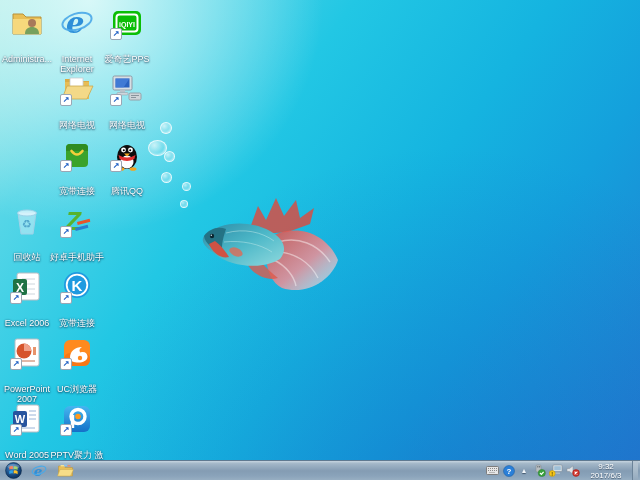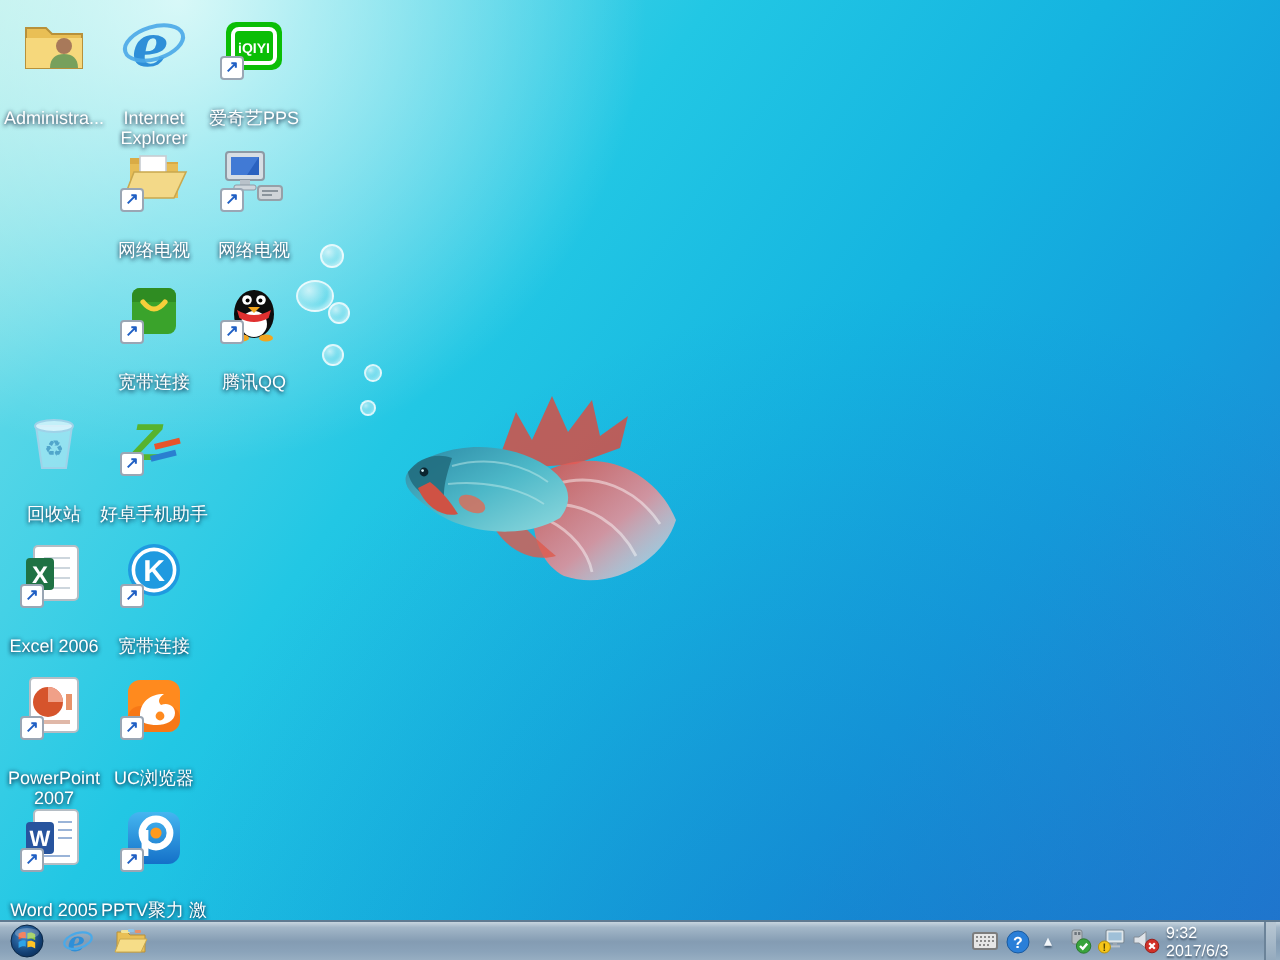--- a/index.html
+++ b/index.html
@@ -25,21 +25,21 @@
     background:radial-gradient(circle at 32% 30%, rgba(255,255,255,.65), rgba(255,255,255,.05) 62%);
     box-shadow:inset -1px -1px 2px rgba(255,255,255,.5);}
   
   .taskbar{position:absolute;left:0;bottom:0;width:640px;height:20px;
     background:linear-gradient(#c7d5e0 0%,#a3b7c8 14%,#849cb3 52%,#8aa3ba 78%,#97aec2 100%);
     border-top:1px solid #5f7990;box-sizing:border-box;display:flex;align-items:center;}
   .start{width:26px;height:20px;border:none;background:transparent;display:flex;align-items:center;justify-content:center;padding:0;cursor:pointer;}
   .tb-ic{width:26px;height:20px;display:flex;align-items:center;justify-content:center;cursor:pointer;}
   .tray{margin-left:auto;display:flex;align-items:center;gap:3px;padding-right:2px;}
   .tray .tico{width:14px;height:16px;display:flex;align-items:center;justify-content:center;cursor:pointer;}
-  .clock{width:46px;color:#fff;font-size:8px;line-height:9px;text-shadow:0 1px 1px rgba(0,20,40,.55);cursor:default;}
+  .clock{width:46px;text-align:center;color:#fff;font-size:8px;line-height:9px;text-shadow:0 1px 1px rgba(0,20,40,.55);cursor:default;}
   .showdesk{width:5px;height:20px;border-left:1px solid #6b8399;background:linear-gradient(#b9c8d4,#93a9bd);}
 </style>
 </head>
 <body>
 
 <div class="screen">
   <div class="desktop">
 
     <div class="bubble" style="left:160px;top:122px;width:10px;height:10px"></div>
     <div class="bubble" style="left:148px;top:140px;width:17px;height:14px"></div>

